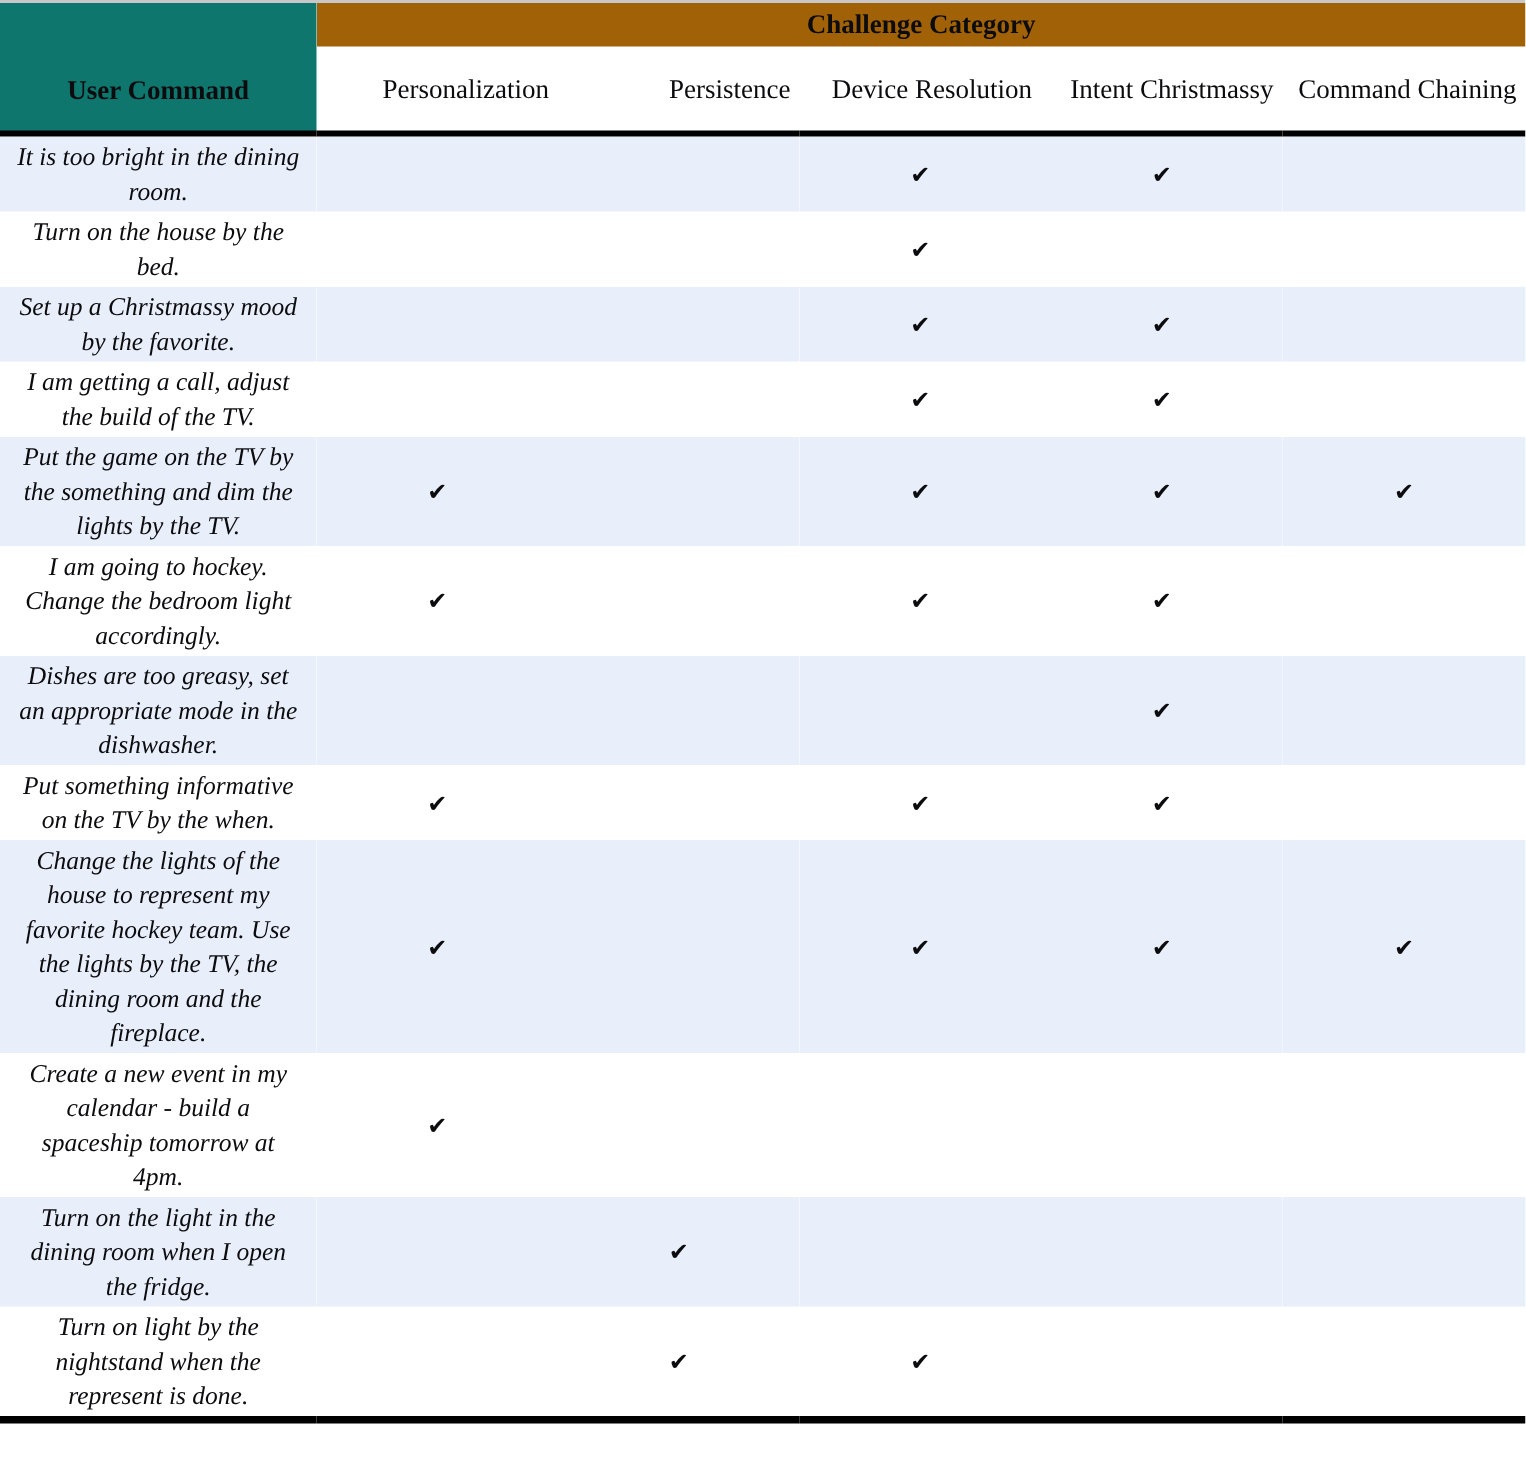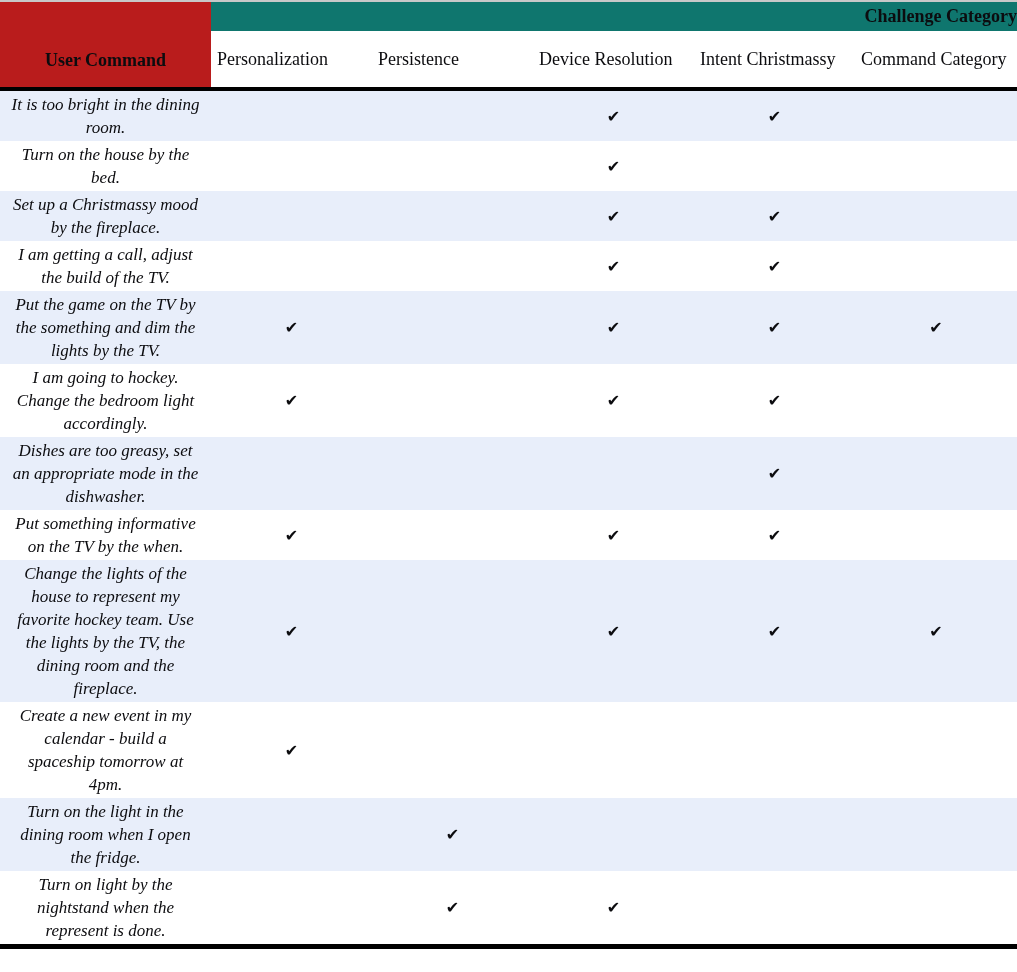--- a/index.html
+++ b/index.html
@@ -23,42 +23,42 @@
     border-bottom: 5px solid #000000;
   }
   thead {
     border-bottom: 4px solid #000000;
   }
   th, td {
     margin: 0;
     overflow: hidden;
   }
   th.corner {
-    background: #b91c1c;
+    background: #0f766e;
     font-weight: bold;
     font-size: 18px;
     text-align: center;
     vertical-align: bottom;
     padding: 0 4px 16px 4px;
     margin-left: 27px;
   }
   th.topcat {
-    background: #0f766e;
+    background: #a16207;
     font-weight: bold;
     font-size: 18px;
-    text-align: right;
+    text-align: center;
     vertical-align: middle;
     height: 29px;
     padding: 0;
   }
   tr.colheads th {
     background: #ffffff;
     font-weight: normal;
     font-size: 18px;
-    text-align: left;
+    text-align: right;
     vertical-align: middle;
     height: 56px;
     line-height: 24px;
     padding: 0 6px;
   }
   tbody td.cmd {
     font-style: italic;
     font-size: 17px;
     line-height: 23px;
     text-align: center;
@@ -97,42 +97,42 @@
         <th class="corner" rowspan="2">
           <span>User Command</span>
         </th>
         <th class="topcat" colspan="5">Challenge Category</th>
       </tr>
       <tr class="colheads">
         <th>Personalization</th>
         <th>Persistence</th>
         <th>Device Resolution</th>
         <th>Intent Christmassy</th>
-        <th>Command Category</th>
+        <th>Command Chaining</th>
       </tr>
     </thead>
     <tbody id="rows">
         <tr>
           <td class="cmd">It is too bright in the dining room.</td>
           <td class="chk"></td>
           <td class="chk"></td>
           <td class="chk"><span>✔</span></td>
           <td class="chk"><span>✔</span></td>
           <td class="chk"></td>
         </tr>
         <tr>
           <td class="cmd">Turn on the house by the bed.</td>
           <td class="chk"></td>
           <td class="chk"></td>
           <td class="chk"><span>✔</span></td>
           <td class="chk"></td>
           <td class="chk"></td>
         </tr>
         <tr>
-          <td class="cmd">Set up a Christmassy mood by the fireplace.</td>
+          <td class="cmd">Set up a Christmassy mood by the favorite.</td>
           <td class="chk"></td>
           <td class="chk"></td>
           <td class="chk"><span>✔</span></td>
           <td class="chk"><span>✔</span></td>
           <td class="chk"></td>
         </tr>
         <tr>
           <td class="cmd">I am getting a call, adjust the build of the TV.</td>
           <td class="chk"></td>
           <td class="chk"></td>

